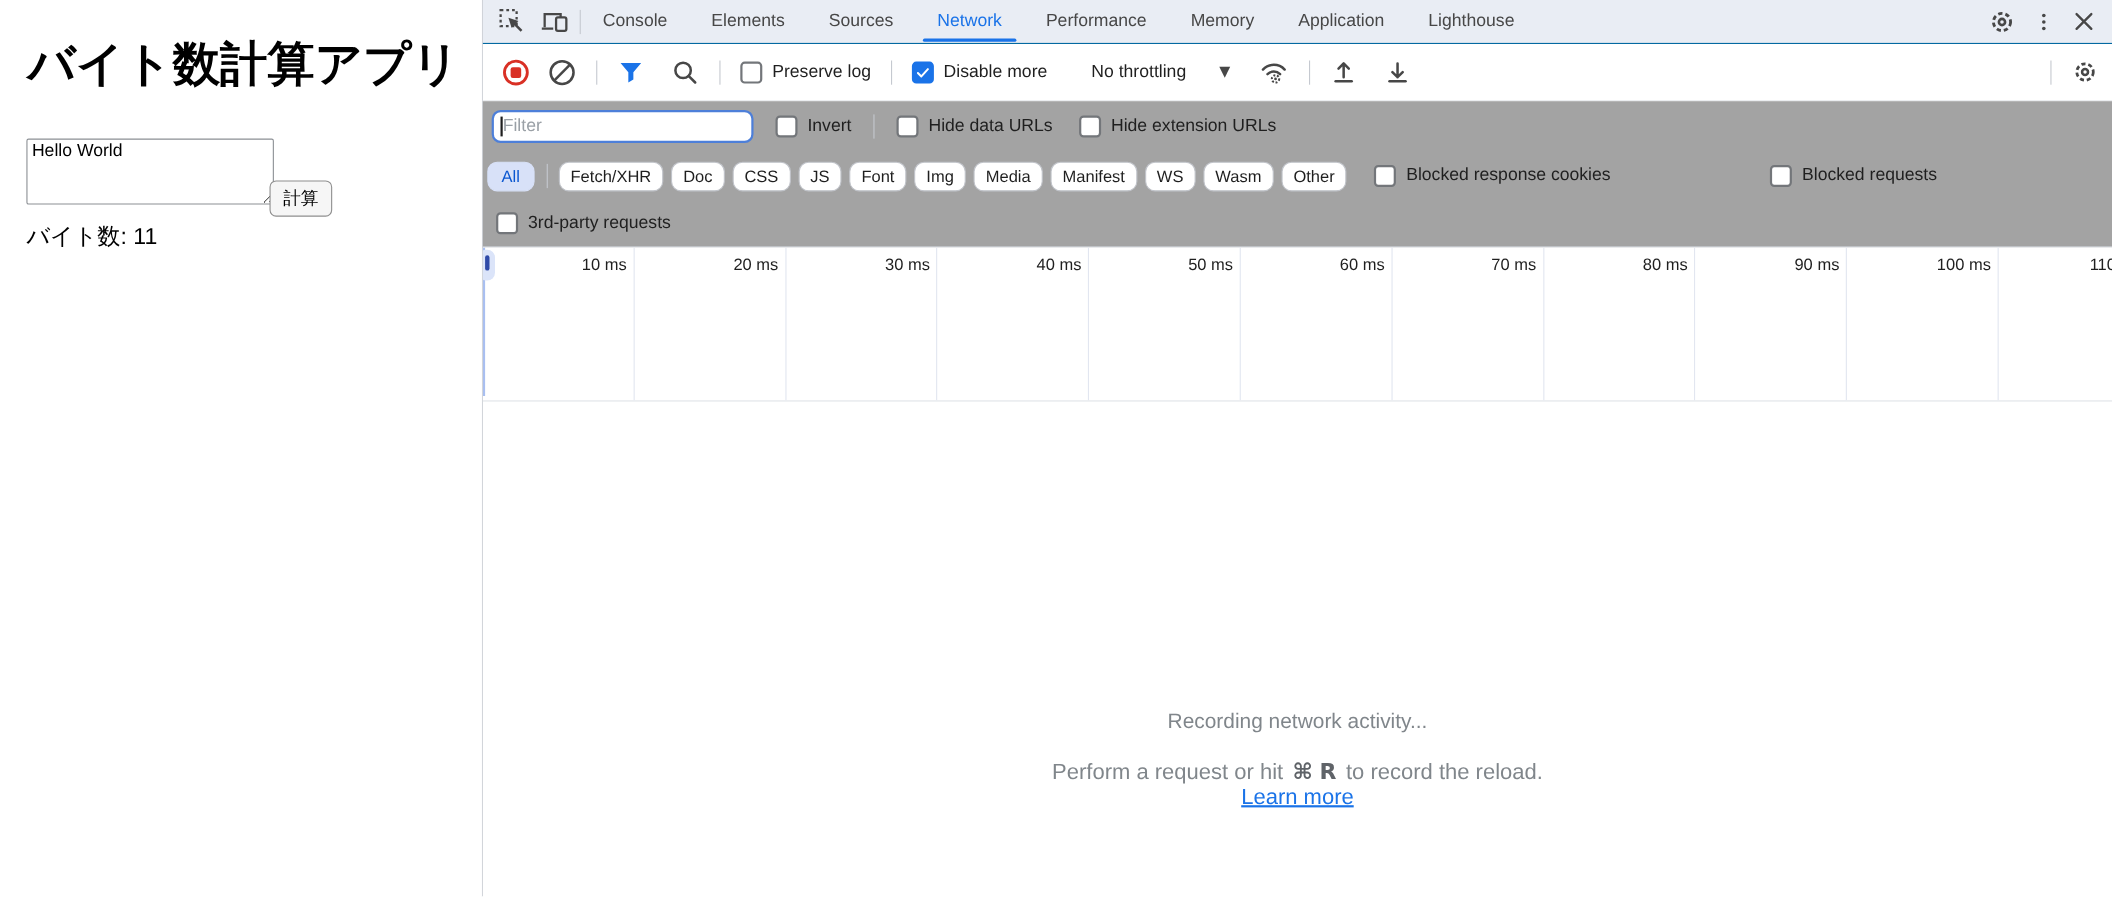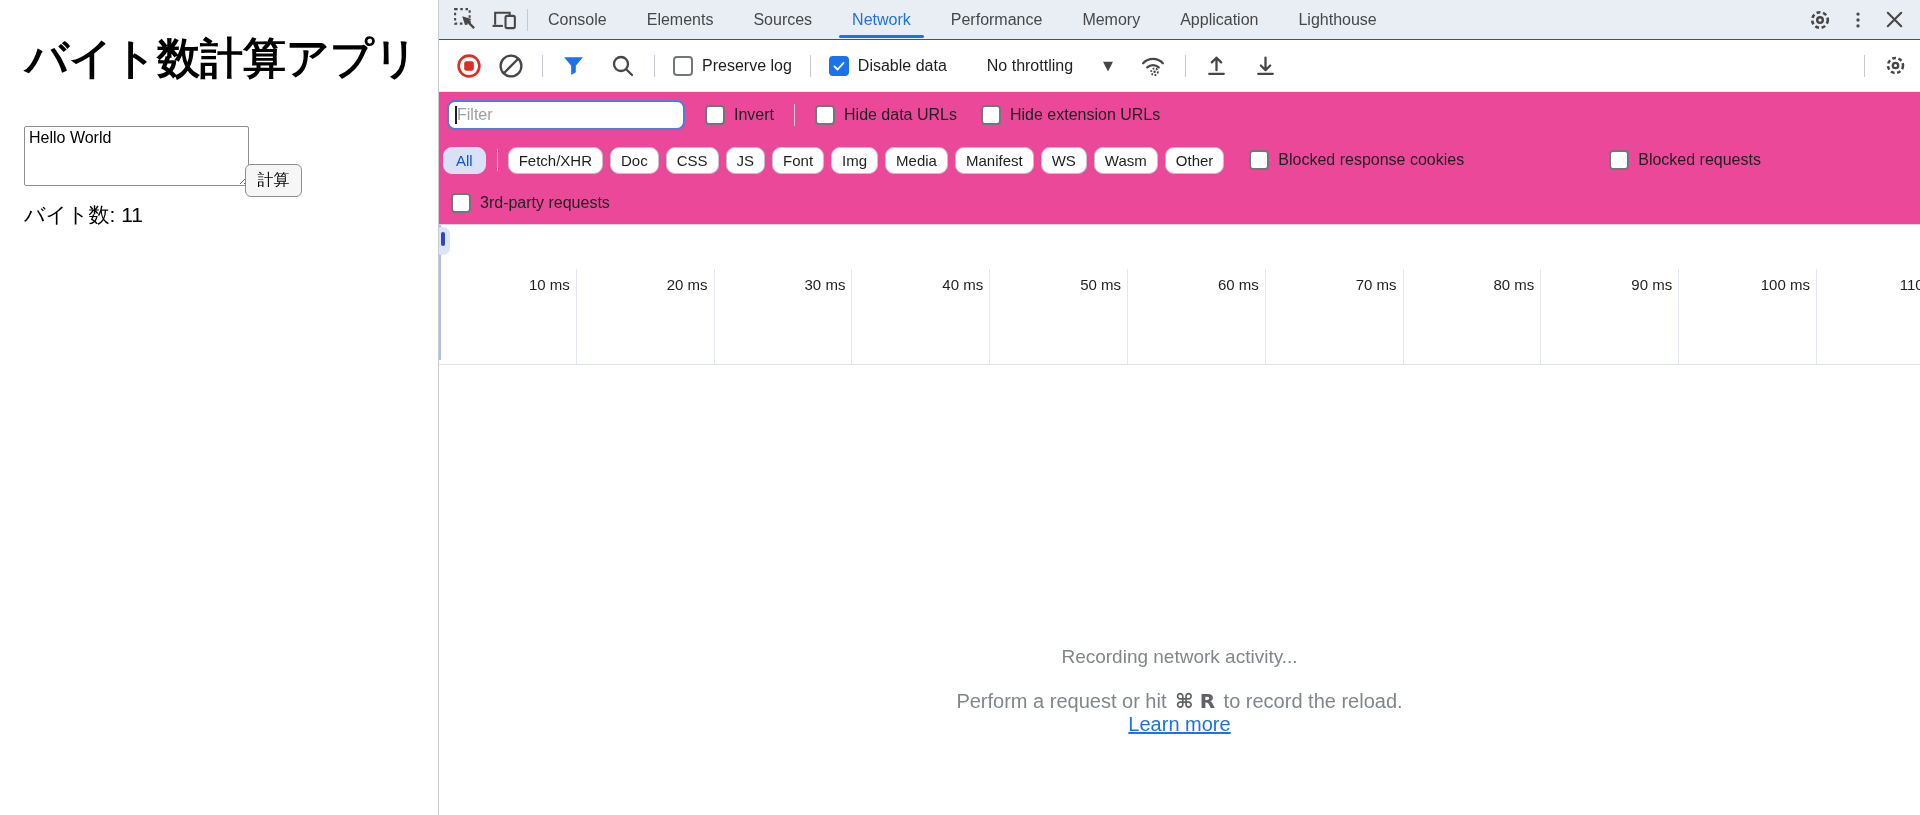--- a/index.html
+++ b/index.html
@@ -46,40 +46,40 @@
   }
   .toolbar .vsep { margin:0 2px; }
   .label16 { font-size:16px; color:#1f1f1f; white-space:nowrap; }
   .cb { width:20px; height:20px; border:2px solid #73767a; border-radius:4px; background:#fff; flex:none; display:flex; align-items:center; justify-content:center; cursor:pointer; }
   .cb.checked { background:#1a73e8; border-color:#1a73e8; }
   .cb-item { display:flex; align-items:center; gap:9px; }
   .throttle { display:flex; align-items:center; gap:30px; margin-left:24px; cursor:pointer; }
   .dd-arrow { font-size:13px; color:#474747; font-family:"DejaVu Sans",sans-serif; }
   .spacer { flex:1; }
 
-  .filterbar { flex:none; border-bottom:1px solid #d5d9e0; background:#ec4899; }
+  .filterbar { flex:none; border-bottom:1px solid #d5d9e0; background:#a3a3a3; }
   .filter-row1 { height:46px; display:flex; align-items:center; gap:20px; padding-left:8px; }
   .filter-input-wrap { position:relative; width:238px; height:30px; }
   .filter-input {
     width:100%; height:100%; border:2px solid #4d7fd9; border-radius:8px; outline:none;
     font-family:"Liberation Sans","DejaVu Sans",sans-serif; font-size:16px; padding:0 8px; color:#1f1f1f;
   }
   .filter-input::placeholder { color:#9aa0a6; }
   .caret { position:absolute; left:8px; top:6px; width:1.5px; height:18px; background:#1f1f1f; }
   .filter-row2 { height:44px; display:flex; align-items:center; padding-left:4px; }
   .chip {
     border:1px solid #c0c3c9; border-radius:9px; background:#fff; color:#1f1f1f;
     font-size:15px; font-weight:500; padding:4px 10px; margin-right:7px; white-space:nowrap; cursor:pointer;
   }
   .chip.active { background:#d8e1f8; border-color:#d8e1f8; color:#0b57d0; padding:4px 12px; }
   .chip-sep { margin:0 10px 0 4px; }
   .filter-row3 { height:42px; display:flex; align-items:center; padding-left:12px; }
 
   .overview { height:140px; flex:none; position:relative; border-bottom:1px solid #e0e3e8; overflow:hidden; background:#fff; }
-  .ruler-cells { display:flex; height:100%;margin-top:44px; }
+  .ruler-cells { display:flex; height:100%; }
   .tick { flex:none; width:137.8px; border-right:1px solid #e2e6f0; font-size:15px; color:#1f1f1f; text-align:right; padding:7px 6px 0 0; white-space:nowrap; }
   .ov-left-line { position:absolute; left:0; top:0; height:135px; width:2px; background:#a9bff0; }
   .ov-grip { position:absolute; left:-4px; top:2px; width:15px; height:28px; background:#dbe4f9; border-radius:7px; cursor:ew-resize; }
   .ov-grip-bar { position:absolute; left:6px; top:5px; width:4px; height:14px; background:#2f4aa8; border-radius:2px; }
 
   .empty { flex:1; text-align:center; padding-top:281px; background:#fff; }
   .empty-line1 { font-size:19px; color:#80868b; }
   .empty-line2 { font-size:20px; color:#80868b; margin-top:21px; }
   .keycap { font-weight:700; color:#5f6368; font-family:"DejaVu Sans",sans-serif; margin:0 3px; }
   .learn-more { display:inline-block; font-size:20px; color:#1a73e8; text-decoration:underline; cursor:pointer; }
@@ -179,21 +179,21 @@
       <span class="cb"></span>
       <span class="label16">Preserve log</span>
     </span>
     <span class="vsep"></span>
     <span class="cb-item">
       <span class="cb checked">
         <svg width="14" height="14" viewBox="0 0 20 20">
             <polyline points="3.5,10.5 8,15 16.5,5.5" fill="none" stroke="#fff" stroke-width="2.6" stroke-linecap="round" stroke-linejoin="round"></polyline>
           </svg>
       </span>
-      <span class="label16">Disable data</span>
+      <span class="label16">Disable more</span>
     </span>
     <span class="throttle">
       <span class="label16">No throttling</span>
       <span class="dd-arrow">▼</span>
     </span>
     <span class="iconbtn" style="margin-left:10px;">
       <svg width="28" height="27" viewBox="0 0 26 26">
         <path d="M3.5 10.8 A13 13 0 0 1 22.5 10.8" fill="none" stroke="#474747" stroke-width="2.2" stroke-linecap="round"></path>
         <path d="M7.5 14.8 A8 8 0 0 1 18.5 14.8" fill="none" stroke="#474747" stroke-width="2.2" stroke-linecap="round"></path>
         <circle cx="14.5" cy="19" r="3.2" fill="none" stroke="#474747" stroke-width="1.8" stroke-dasharray="1.7 1.5"></circle>

